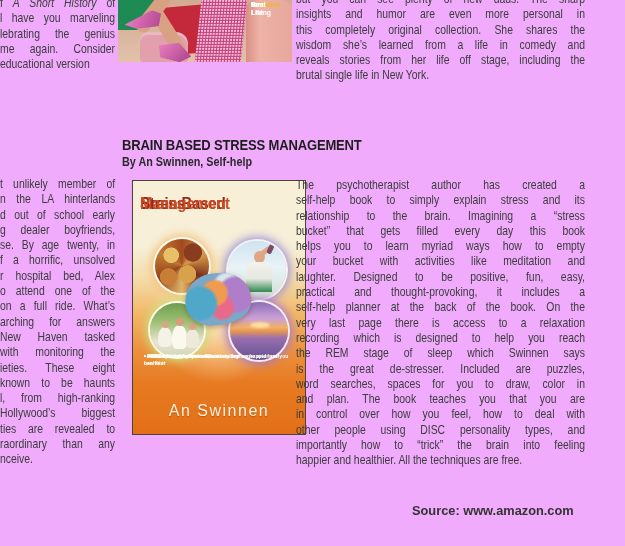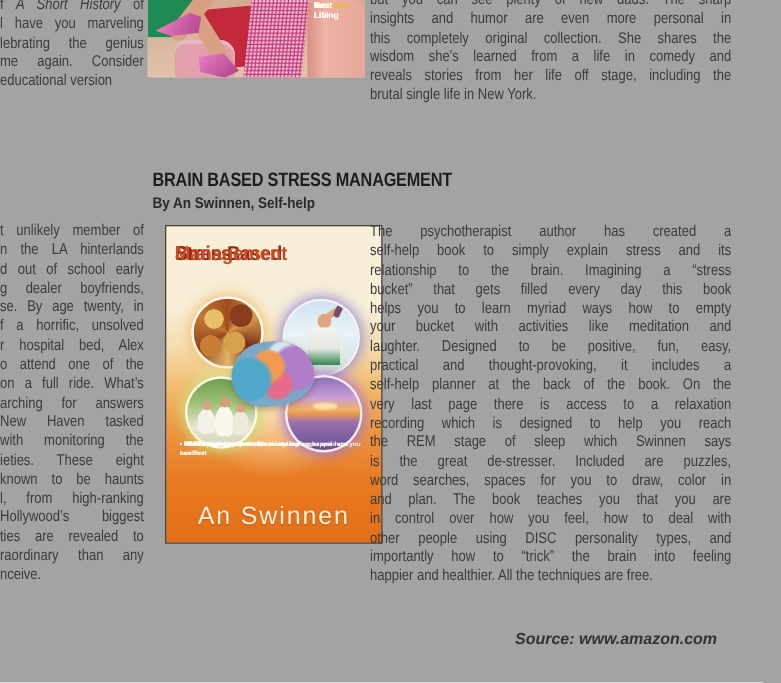--- a/index.html
+++ b/index.html
@@ -1,17 +1,17 @@
 <!DOCTYPE html>
 <html><head>
 <meta charset="utf-8">
 <style>
   html,body { margin:0; padding:0; background:#ffffff; }
   .page {
-    position:relative; width:625px; height:546px; background:#a3a3a3;
+    position:relative; width:625px; height:546px; background:#f0abfc;
     overflow:hidden; font-family:"Liberation Sans", sans-serif; color:#3c3c3c;
   }
   
   .col { position:absolute; font-size:12.4px; line-height:15.3px; color:#3c3c3c; }
   .cond { transform:scaleX(0.84); transform-origin:0 0; }
   .jline { text-align:justify; text-align-last:justify; }
   .lines .jline:last-child { text-align-last:left; }
   .leftcol .lines .jline:last-child { text-align:left; }
   .it { font-style:italic; }
 
@@ -24,21 +24,21 @@
     position:absolute; left:122px; top:136px; font-size:15.5px; font-weight:bold;
     color:#1d1d1d; letter-spacing:-0.2px; transform:scaleX(0.84); transform-origin:0 0;
     white-space:nowrap;
   }
   .byline {
     position:absolute; left:122px; top:155px; font-size:12.3px; font-weight:bold;
     color:#2a2a2a; transform:scaleX(0.88); transform-origin:0 0; white-space:nowrap;
   }
   .source-line {
     position:absolute; left:412px; top:503px; font-size:12.8px; font-weight:bold;
-    font-style:italic; color:#333333; white-space:nowrap;
+    color:#333333; white-space:nowrap;
   }
 
   
   .legs-cover { position:absolute; left:118px; top:0px; width:174px; height:62px;
     background:linear-gradient(180deg,#d3ab92 0%,#dab69f 55%,#e2c2ab 100%); overflow:hidden; }
   .legs-cover * { position:absolute; }
   .green-chair { left:0; top:0; width:46px; height:30px; background:#1e8a54;
     clip-path:polygon(0 0,100% 0,58% 100%,0 100%); }
   .red-cushion { left:44px; top:6px; width:46px; height:48px; background:#c4283b;
     transform:rotate(-5deg); border-radius:4px; }
@@ -112,21 +112,21 @@
     background:
       radial-gradient(circle at 22% 55%, #4fa8c9 0 26%, transparent 32%),
       radial-gradient(circle at 46% 38%, #f19a52 0 24%, transparent 30%),
       radial-gradient(circle at 55% 68%, #e86a8a 0 20%, transparent 26%),
       radial-gradient(circle at 78% 45%, #b07ec9 0 28%, transparent 34%),
       radial-gradient(circle at 65% 25%, #d8e6f0 0 18%, transparent 24%),
       #7aa8c9;
     box-shadow:0 2px 5px rgba(90,40,10,.35); }
   .bc-bullets { left:11px; top:172px; width:150px; font-size:5px; line-height:7.3px;
     color:#fffdf2; font-weight:bold; letter-spacing:0.1px; }
-  .bc-author { left:0; top:221px; width:100%; text-align:center; font-size:20px;
+  .bc-author { left:0; top:221px; width:100%; text-align:center; font-size:16px;
     color:#fdf3df; letter-spacing:1.5px; text-shadow:0 1px 1px rgba(150,60,0,.5); }
 </style>
 </head>
 <body>
 
 <div class="page">
 
   <div class="col cond tl-col">
     <div class="jline"><span>f </span><span class="it">A Short History</span><span> of</span></div>
     <div class="lines">

